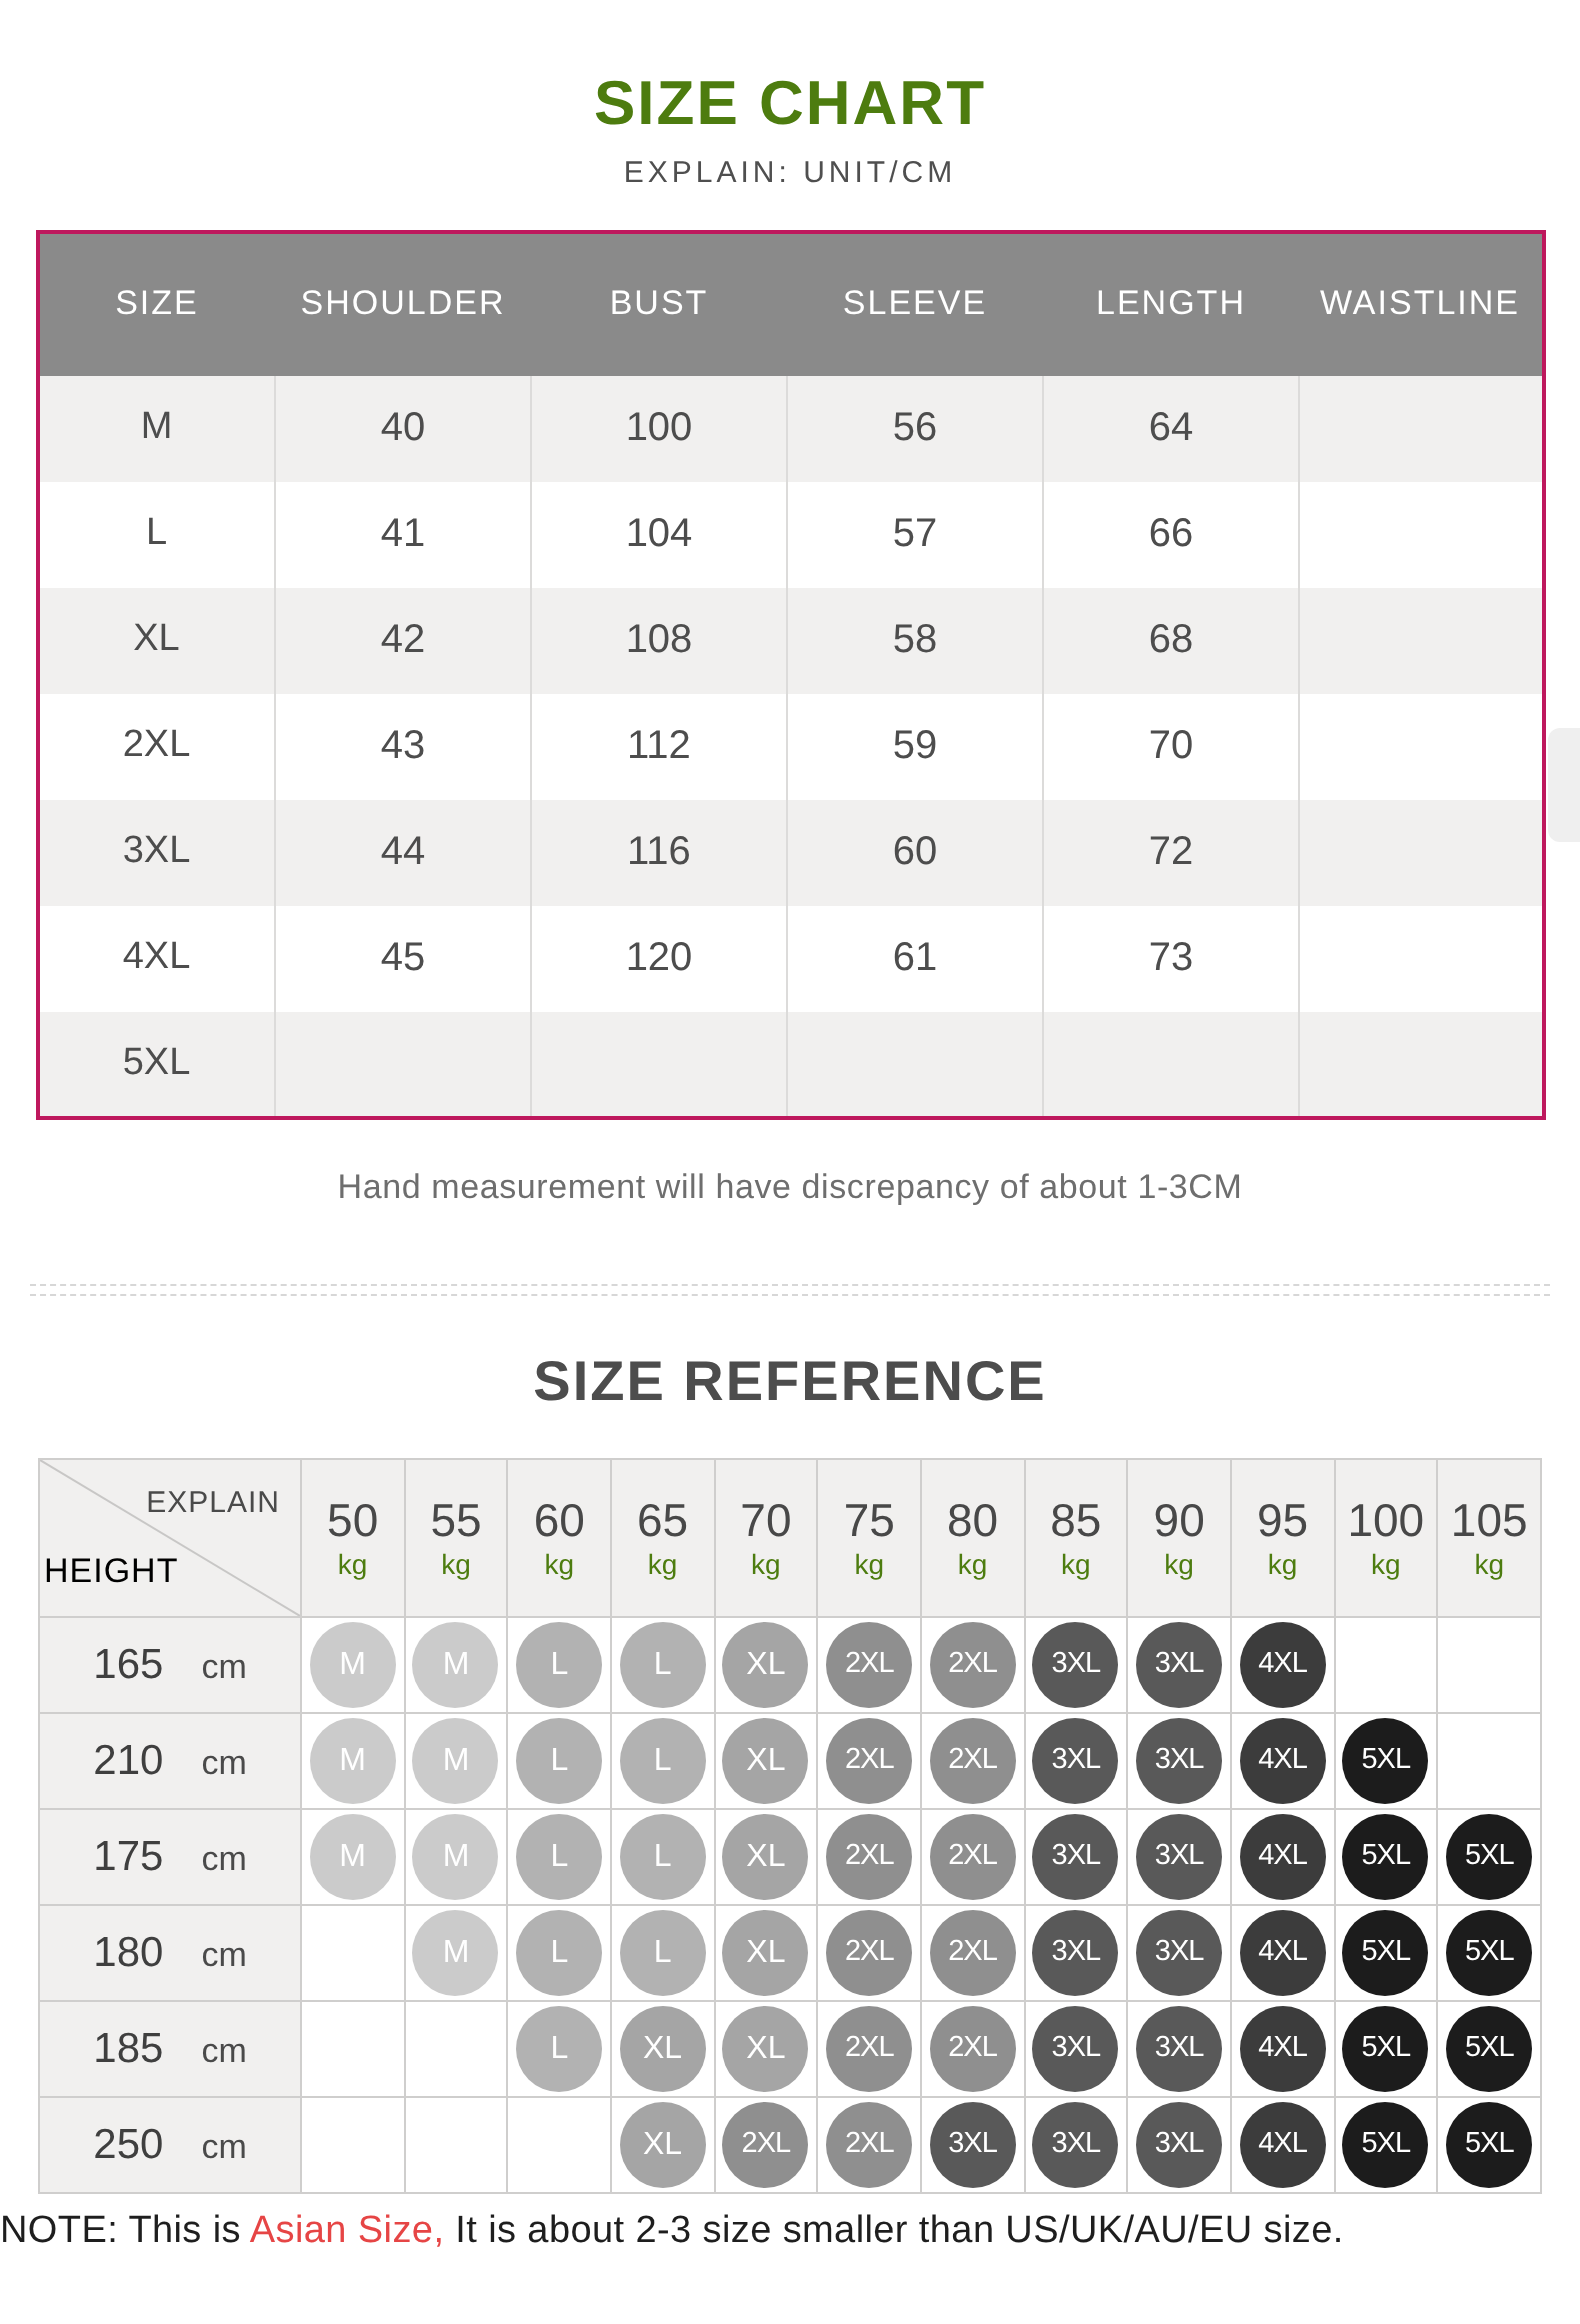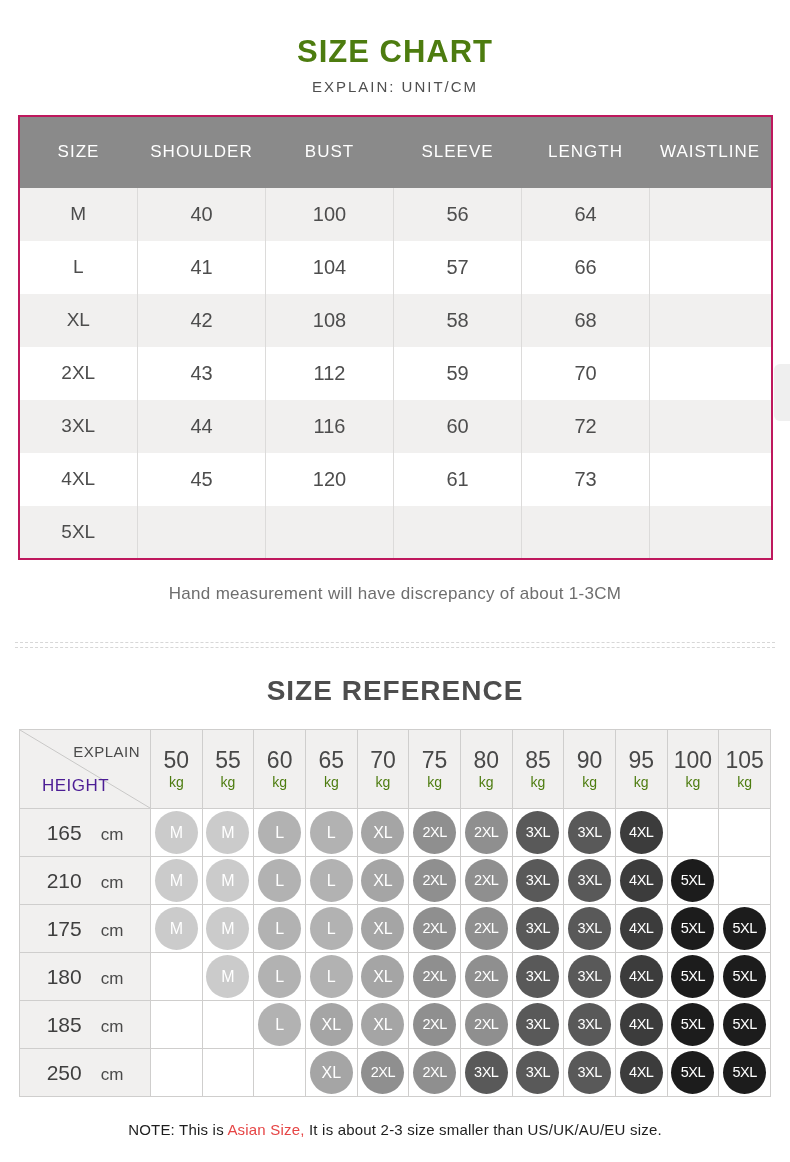--- a/index.html
+++ b/index.html
@@ -91,22 +91,22 @@
     font-weight:400;
     vertical-align:middle;
   }
   .corner-cell{position:relative;width:130px;}
   .corner-cell svg{position:absolute;left:0;top:0;width:100%;height:100%;}
   .corner-top{
     position:absolute;top:13px;right:10px;
     font-size:15px;color:#4a4a4a;letter-spacing:0.5px;
   }
   .corner-bottom{
-    position:absolute;bottom:12px;left:22px;
-    font-size:17px;color:#4c1d95;letter-spacing:0.5px;
+    position:absolute;bottom:12px;left:2px;
+    font-size:17px;color:#000000;letter-spacing:0.5px;
   }
   .w-num{font-size:23px;color:#484848;line-height:1.05;text-align:center;}
   .w-unit{font-size:14px;color:#4d7c0f;line-height:1.1;text-align:center;margin-top:3px;}
   .table2 tbody tr{height:48px;}
   .table2 tbody th{
     background:#f1f0ef;
     font-weight:400;
     text-align:center;
   }
   .h-num{font-size:21px;color:#3f3f3f;}
@@ -117,23 +117,22 @@
     align-items:center;justify-content:center;
     width:43px;height:43px;
     border-radius:50%;
     color:#ffffff;
     font-size:16px;
     line-height:1;
   }
   .badge.sm{font-size:14.5px;letter-spacing:-0.5px;}
   
   .footer-note{
-    margin-top:24px;
-    text-align:center;
-    font-size:15px;
+    margin-top:8px;
+    font-size:19px;
     color:#1e1e1e;
     letter-spacing:0.2px;
   }
   .footer-note .red{color:#e64545;}
   
   .scroll-thumb{
     position:absolute;
     right:0;top:364px;
     width:16px;height:57px;
     background:#efefef;

